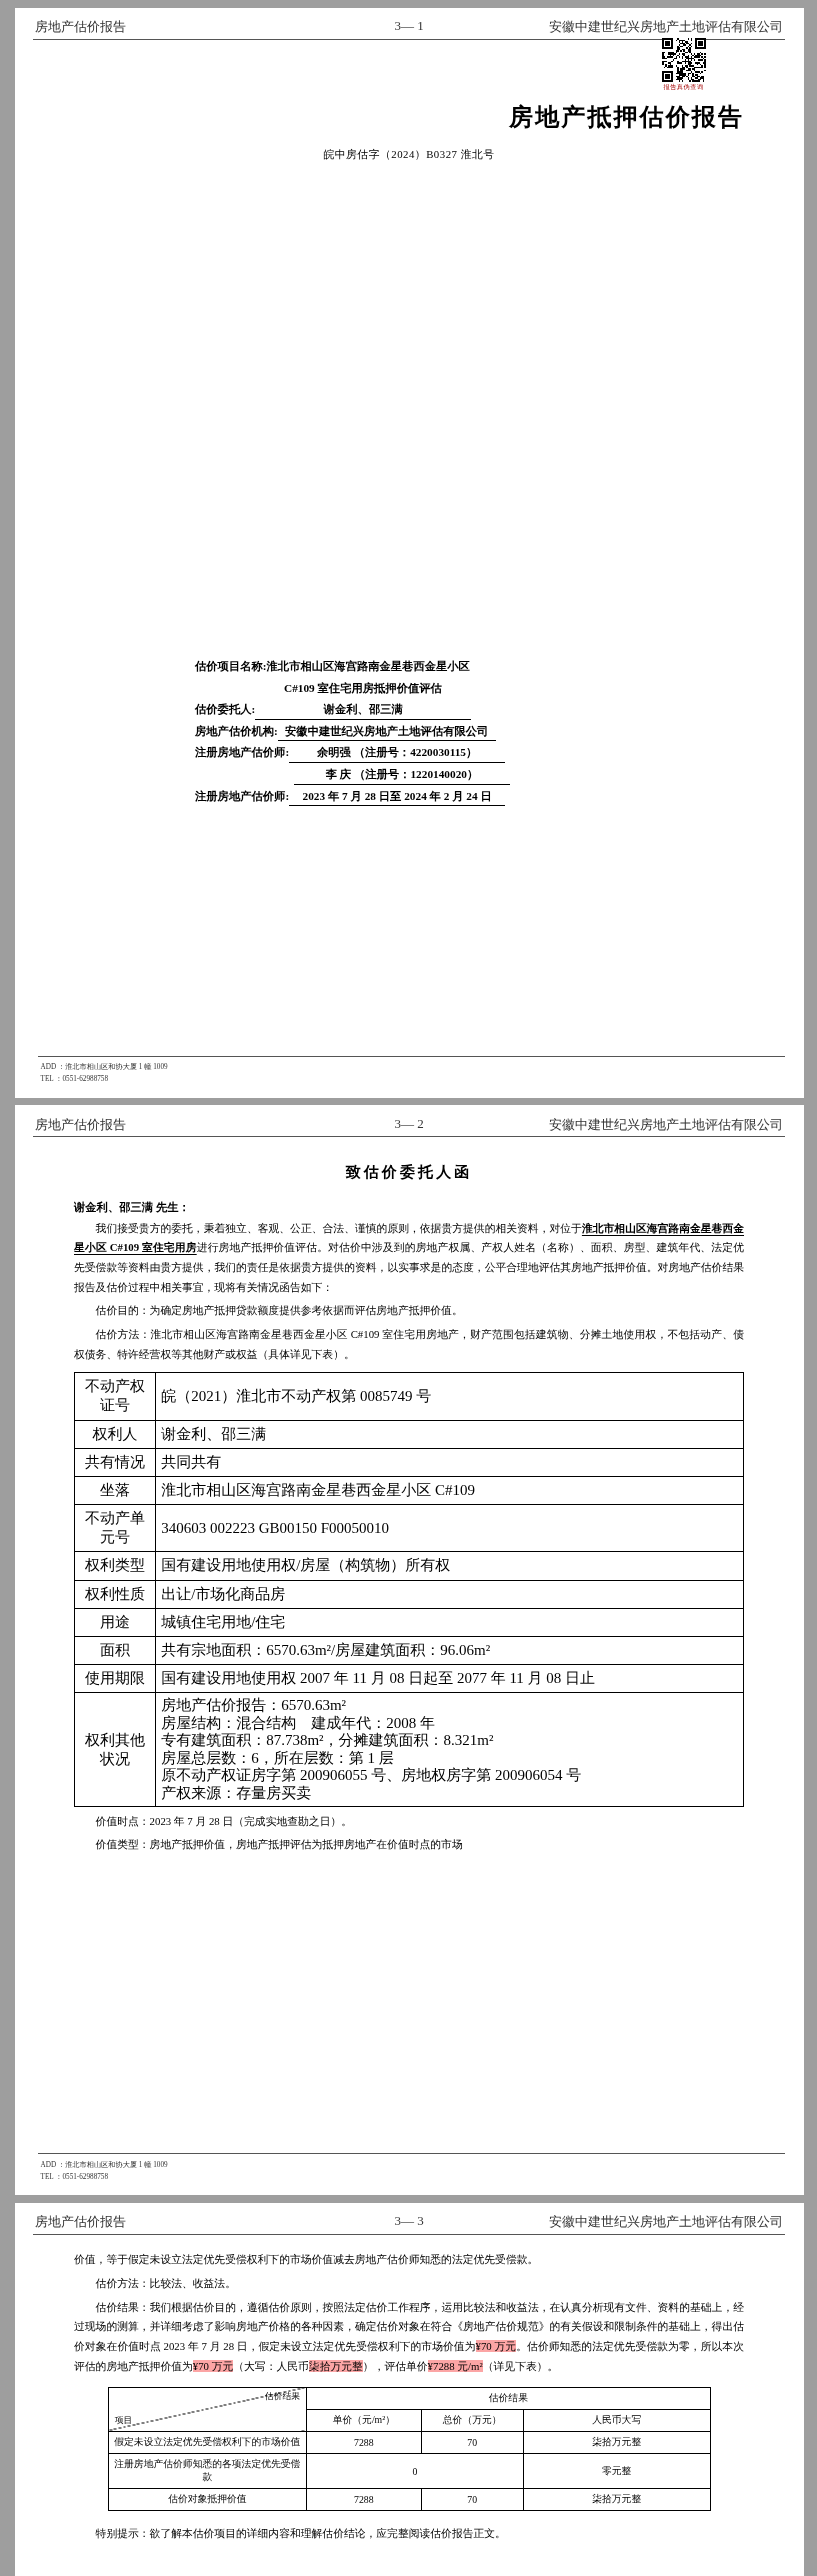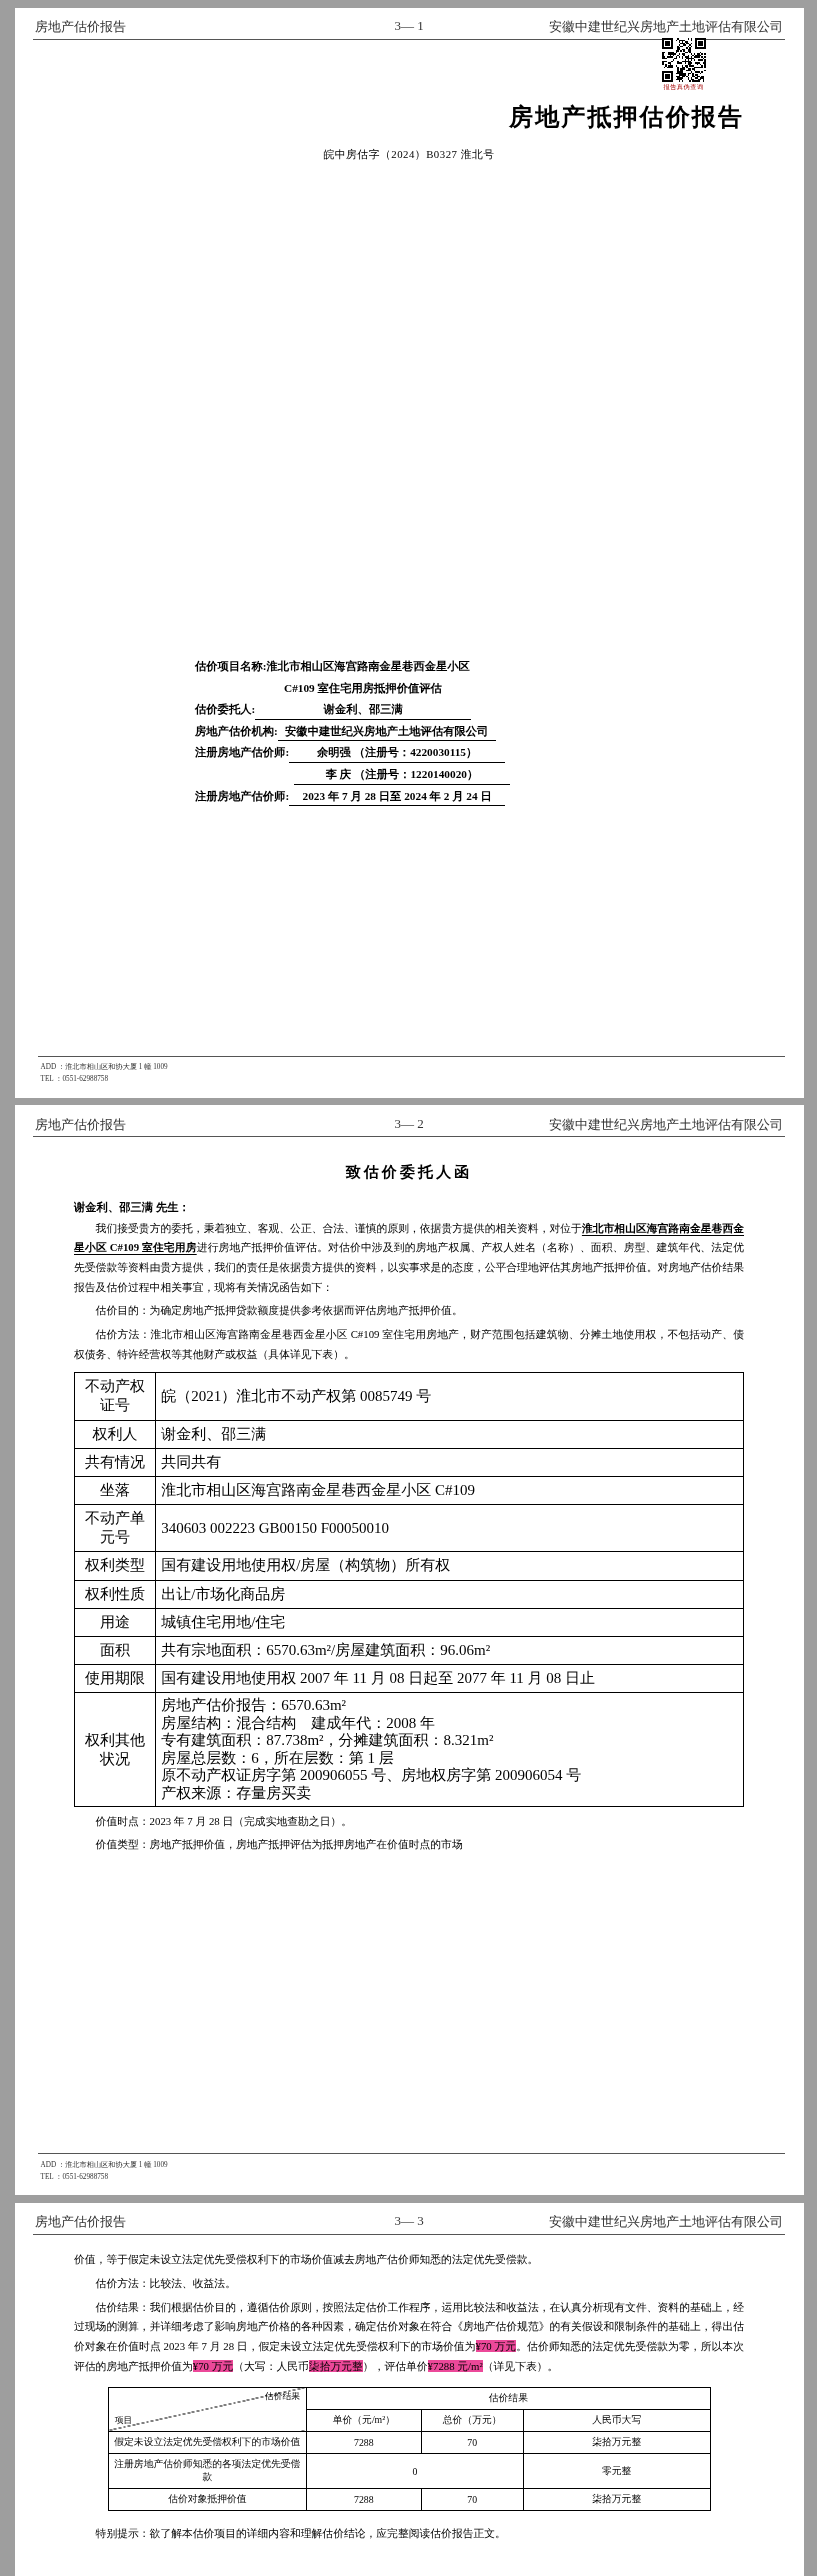--- a/index.html
+++ b/index.html
@@ -49,21 +49,21 @@
   }
   .spacer { display:inline-block; width:99px; }
 
   
   .letter-title { text-align:center; font-size:15px; font-weight:bold; letter-spacing:3.1px; margin:26px 0 0; }
   .salut { font-size:11.3px; font-weight:bold; margin-top:17.5px; }
   p.body { font-size:10.8px; line-height:19.6px; margin:4.1px 0 0; text-align:justify; text-indent:2em; }
   p.body.noindent { text-indent:0; }
   .plabel { font-weight:normal; }
   .em-sub { font-weight:bold; text-decoration:underline; text-underline-offset:2.6px; }
-  .hl { background:#ec4899; }
+  .hl { background:#fca5a5; }
 
   .ptable { width:100%; border-collapse:collapse; margin-top:8.2px; font-size:15px; }
   .ptable td { border:0.5px solid #000; padding:4.1px 5.2px; vertical-align:middle; }
   .ptable .pl { text-align:center; }
   .ptable .other div { line-height:17.5px; }
 
   .rtable { width:90%; margin:10.3px auto 0; border-collapse:collapse; font-size:9.8px; text-align:center; }
   .rtable td { border:0.5px solid #000; padding:4.1px 4.1px; vertical-align:middle; }
   .corner {
     position:relative; height:39px;

